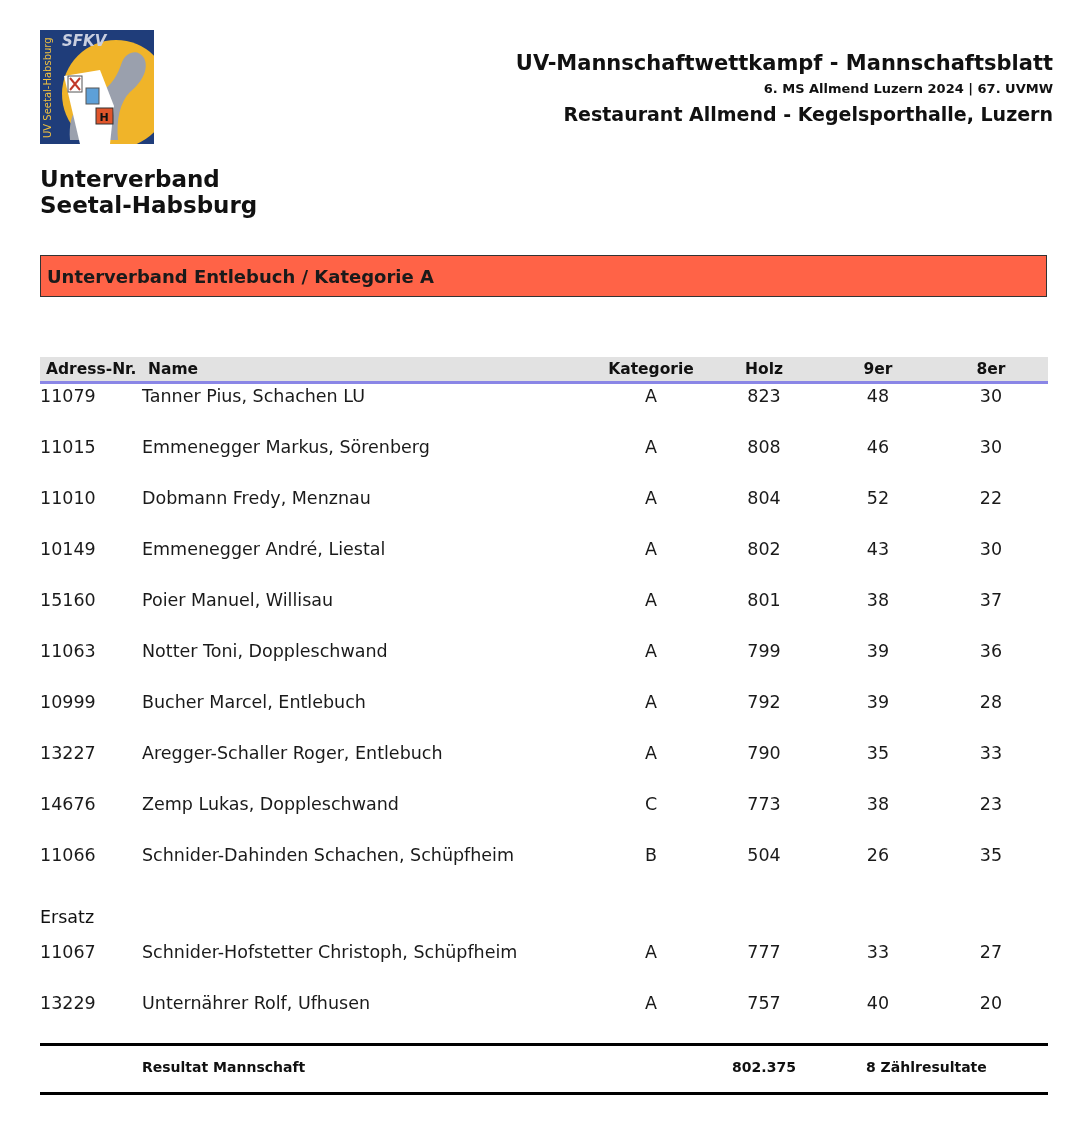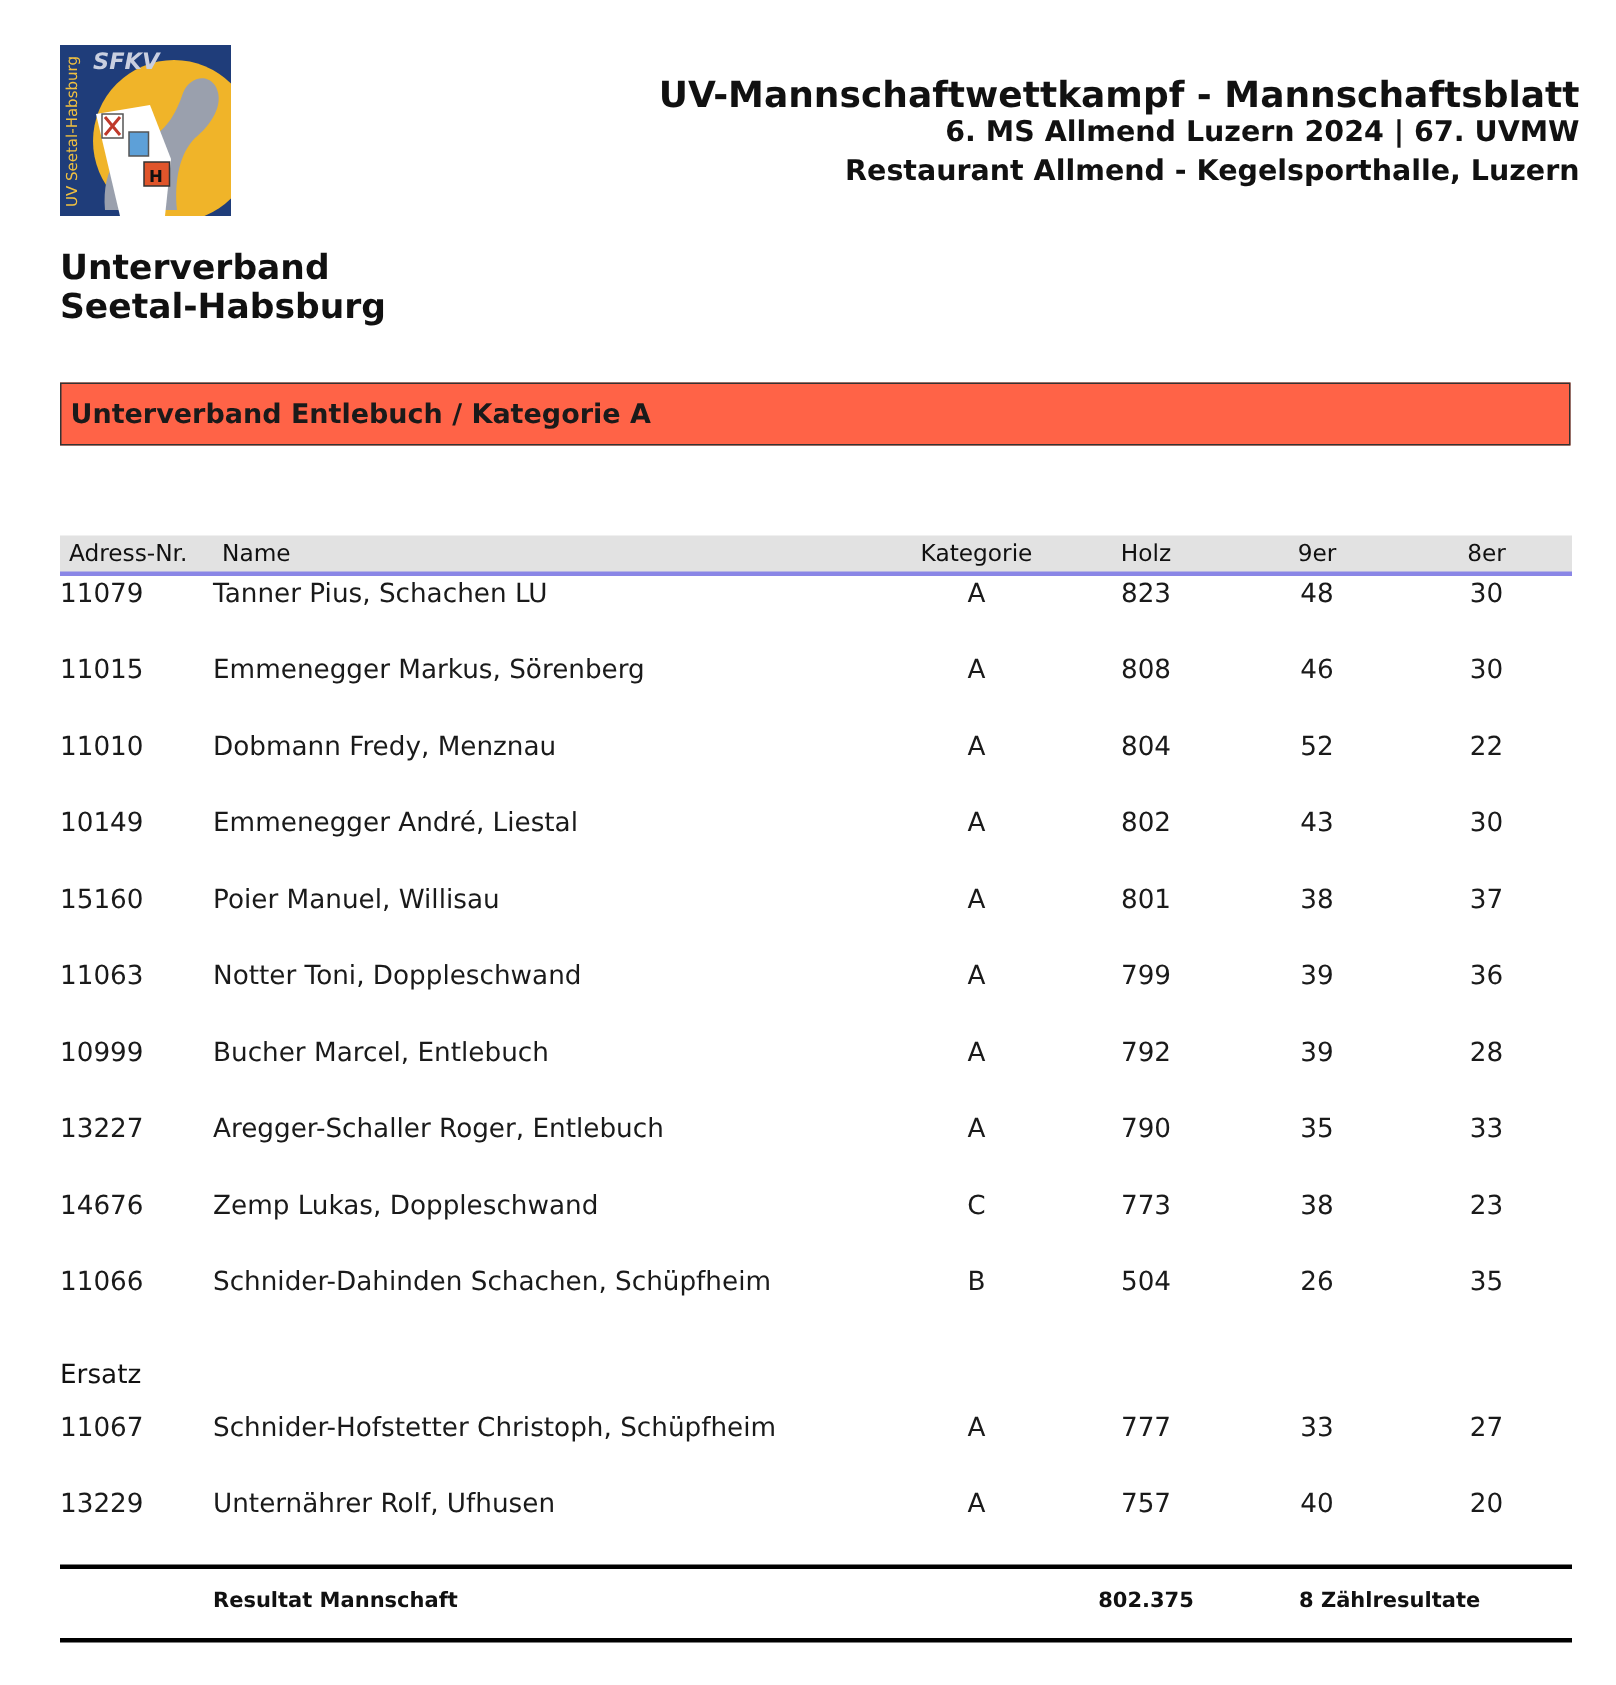--- a/index.html
+++ b/index.html
@@ -12,35 +12,35 @@
     }
     .org-name {
       position: absolute; left: 40px; top: 166px;
       font-weight: bold; font-size: 23px; line-height: 26px; color: #111;
     }
     .org-name div { white-space: nowrap; }
     .header-right {
       position: absolute; right: 24px; top: 50px; text-align: right;
       font-weight: bold; color: #111;
     }
-    .header-right .h1 { font-size: 24px; line-height: 26px; }
-    .header-right .h2 { font-size: 19px; line-height: 25px; }
+    .header-right .h1 { font-size: 21px; line-height: 26px; }
+    .header-right .h2 { font-size: 13px; line-height: 25px; }
     .header-right .h3 { font-size: 19px; line-height: 27px; }
 
     .team-banner {
       position: absolute; left: 40px; top: 255px; width: 1007px; height: 42px;
       background: #ff6347; border: 1px solid #333; box-sizing: border-box;
       display: flex; align-items: center; padding-left: 6px;
       font-weight: bold; font-size: 18px; color: #1a1a1a;
     }
 
     .table-header {
       position: absolute; left: 40px; top: 357px; width: 1008px; height: 24px;
       background: #e2e2e2; border-bottom: 3px solid #8a86e6;
-      font-weight: normal; font-size: 15.5px;
+      font-weight: bold; font-size: 15.5px;
     }
     .th { position: absolute; top: 3px; white-space: nowrap; }
 
     .col-nr { position: absolute; left: 0; }
     .col-name { position: absolute; left: 102px; }
     .col-kat { position: absolute; left: 611px; width: 0; }
     .col-holz { position: absolute; left: 724px; width: 0; }
     .col-9 { position: absolute; left: 838px; width: 0; }
     .col-8 { position: absolute; left: 951px; width: 0; }
     .center > span { position: absolute; transform: translateX(-50%); white-space: nowrap; }

